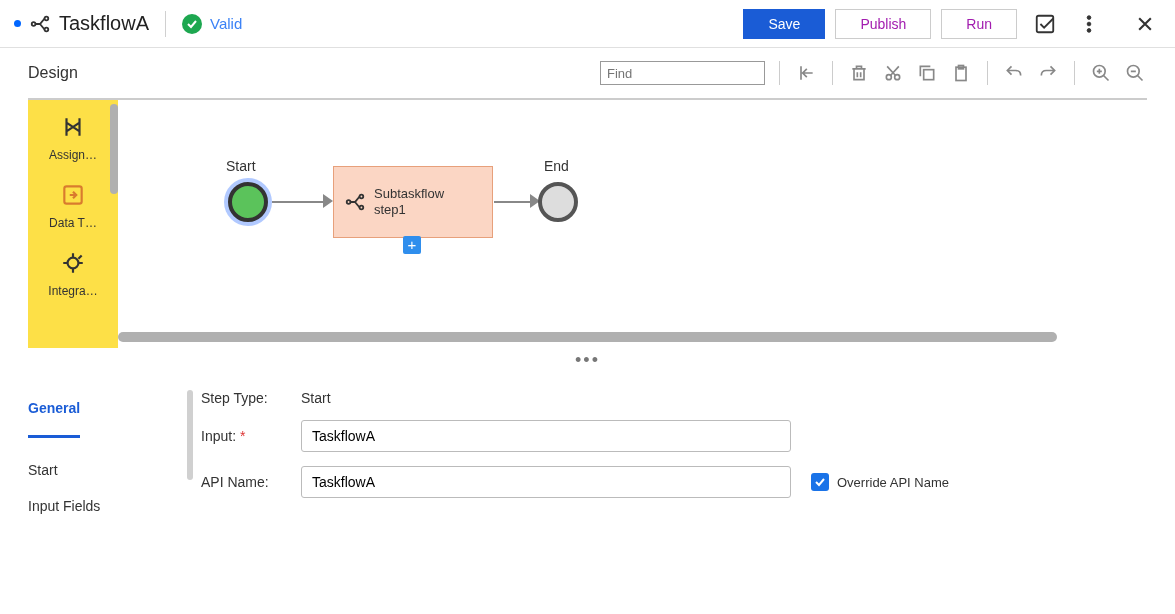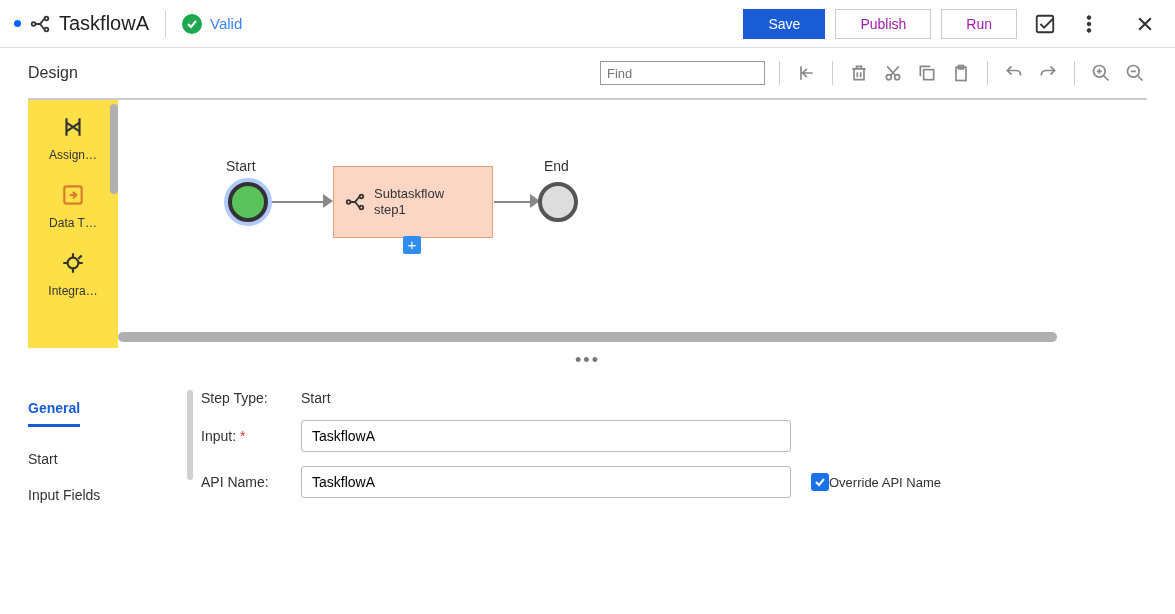--- a/index.html
+++ b/index.html
@@ -71,29 +71,29 @@
   .props-title { font-size: 16px; }
   .layout-icons { margin-left: auto; display: flex; gap: 4px; }
   .layout-icons .li { width: 24px; height: 18px; border: 1.5px solid #555; position: relative; }
   .li-split::after { content:""; position:absolute; left:0; right:0; top:50%; height:1.5px; background:#555; }
   .li-right::after { content:""; position:absolute; left:60%; top:0; bottom:0; width:1.5px; background:#555; }
 
   .props-body { display: flex; padding-top: 18px; }
   .props-tabs { width: 165px; position: relative; }
   .props-tabs .tab-scroll { position: absolute; right: 0; top: 0; width: 6px; height: 90px; background: #d0d0d0; border-radius: 3px; }
   .props-tab { padding: 10px 0; font-size: 14px; color: #333; cursor: pointer; }
-  .props-tab.active { color: #1a5cd6; font-weight: 600; border-bottom: 3px solid #1a5cd6; display: inline-block; padding-bottom: 8px; margin-bottom: 14px; }
+  .props-tab.active { color: #1a5cd6; font-weight: 600; border-bottom: 3px solid #1a5cd6; display: inline-block; padding-bottom: 19px; margin-bottom: 14px; }
 
   .props-form { flex: 1; padding-left: 8px; }
   .form-row { display: flex; align-items: center; margin-bottom: 14px; }
   .form-label { width: 100px; font-size: 14px; color: #333; }
   .req { color: #d33; margin-left: 4px; }
   .form-value { font-size: 14px; }
   .form-input { width: 490px; height: 32px; border: 1px solid #bbb; border-radius: 3px; padding: 0 10px; font-size: 14px; }
-  .override-wrap { display: flex; align-items: center; margin-left: 20px; gap: 0; }
+  .override-wrap { display: flex; align-items: center; margin-left: 20px; gap: 8px; }
   .chk { width: 18px; height: 18px; background: #1a73e8; border-radius: 3px; display: flex; align-items: center; justify-content: center; color: #fff; }
 </style>
 </head>
 <body>
 
 <div class="topbar">
   <div class="dirty-dot"></div>
   <div class="taskflow-icon">
     <svg width="22" height="22" viewBox="0 0 24 24" fill="none" stroke="#333" stroke-width="2">
       <circle cx="5" cy="12" r="2"></circle>

